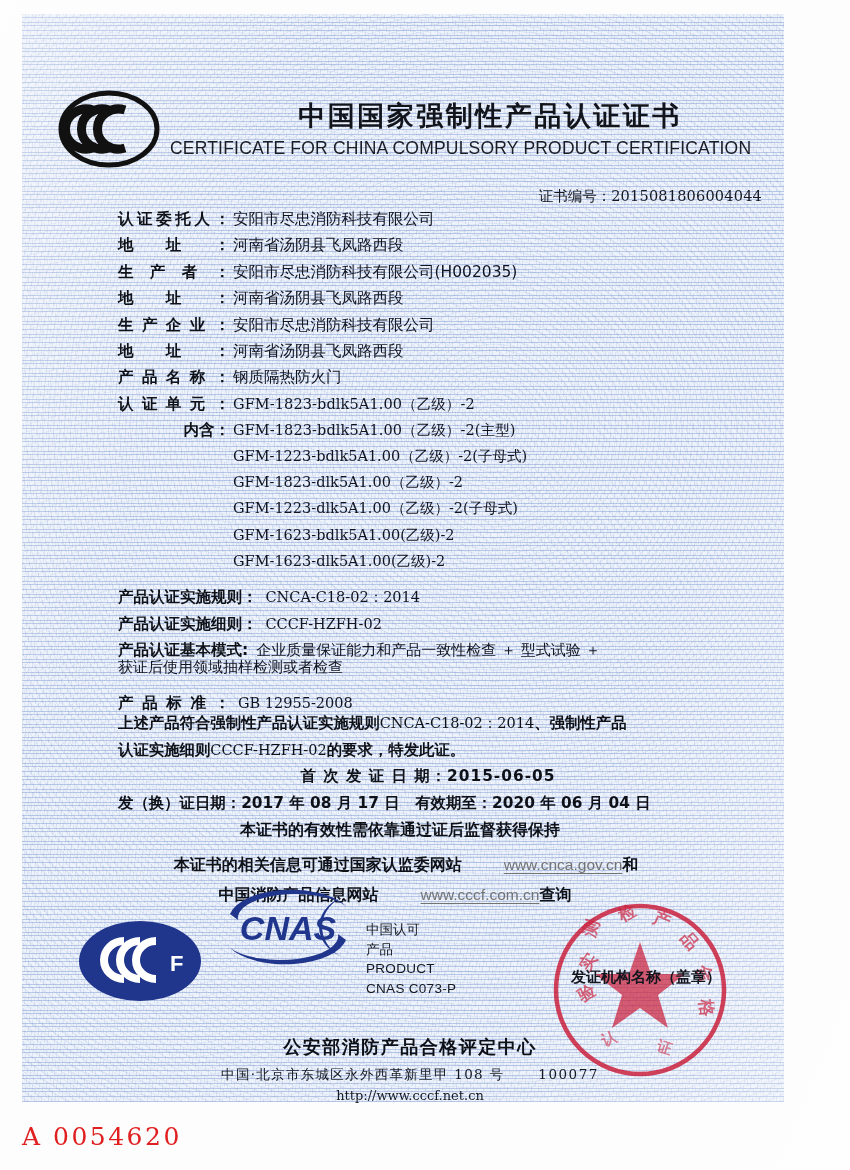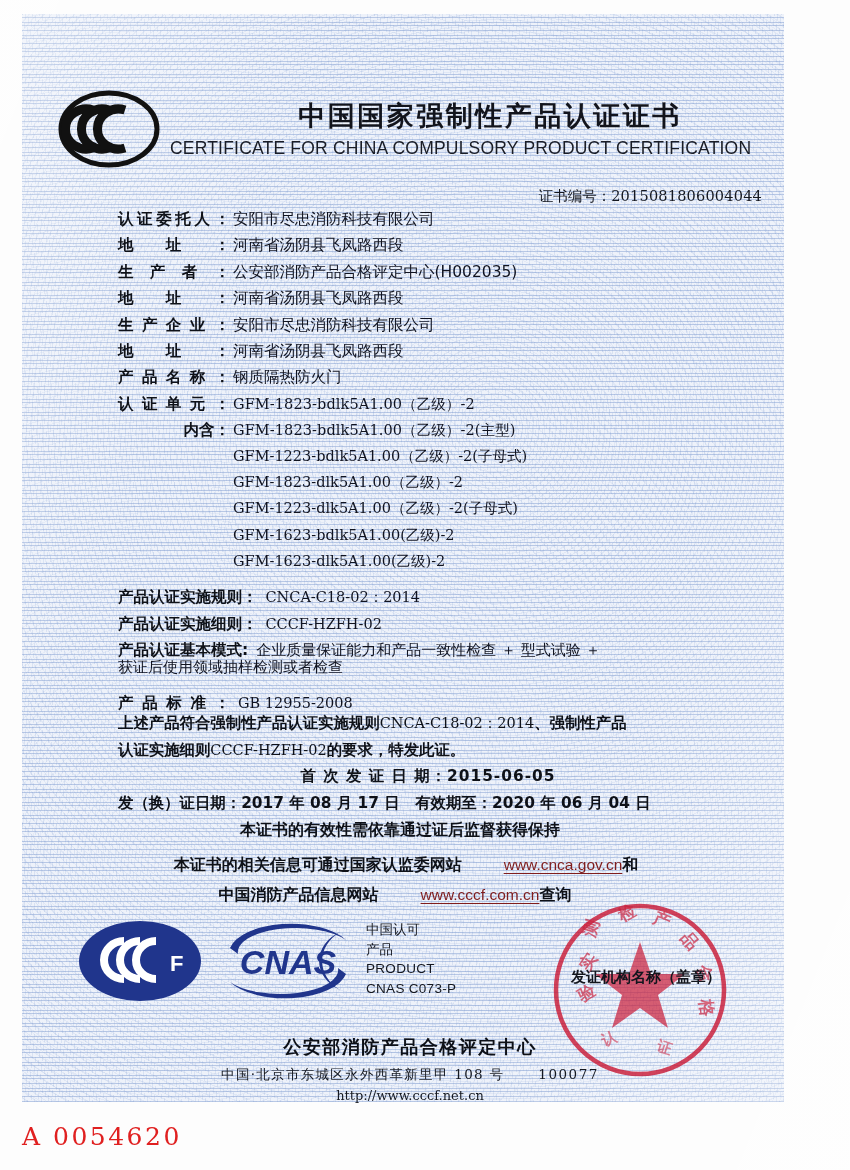--- a/index.html
+++ b/index.html
@@ -270,33 +270,33 @@
     font-weight: bold;
     color: #0e1118;
     white-space: nowrap;
   }
   .url {
     font-family: "Liberation Sans", "DejaVu Sans", sans-serif;
     font-weight: normal;
     font-size: 15.5px;
     text-decoration: underline;
     text-underline-offset: 3px;
-    color: #7f1d1d;
+    color: #737373;
     padding-left: 42px;
   }
 
   
   .cccf-logo {
     position: absolute;
     left: 78px; top: 920px;
     width: 124px; height: 82px;
   }
   .cnas-logo {
     position: absolute;
-    left: 218px; top: 918px;
+    left: 218px; top: 884px;
     width: 140px; height: 86px;
   }
   .cnas-text {
     position: absolute;
     left: 366px; top: 920px;
     font-size: 13.5px;
     line-height: 19.5px;
     color: #14171f;
   }
   .cnas-text .en {
@@ -412,21 +412,21 @@
       <div class="val cn">河南省汤阴县飞凤路西段</div>
     </div>
 
     <div class="row">
       <div class="lbl spread">
         <span>生</span>
           <span>产</span>
           <span>者</span>
           <span class="colon">：</span>
       </div>
-      <div class="val cn">公安部消防产品合格评定中心(H002035)</div>
+      <div class="val cn">安阳市尽忠消防科技有限公司(H002035)</div>
     </div>
 
     <div class="row">
       <div class="lbl spread">
         <span>地</span>
           <span>址</span>
           <span class="colon">：</span>
       </div>
       <div class="val cn">河南省汤阴县飞凤路西段</div>
     </div>

